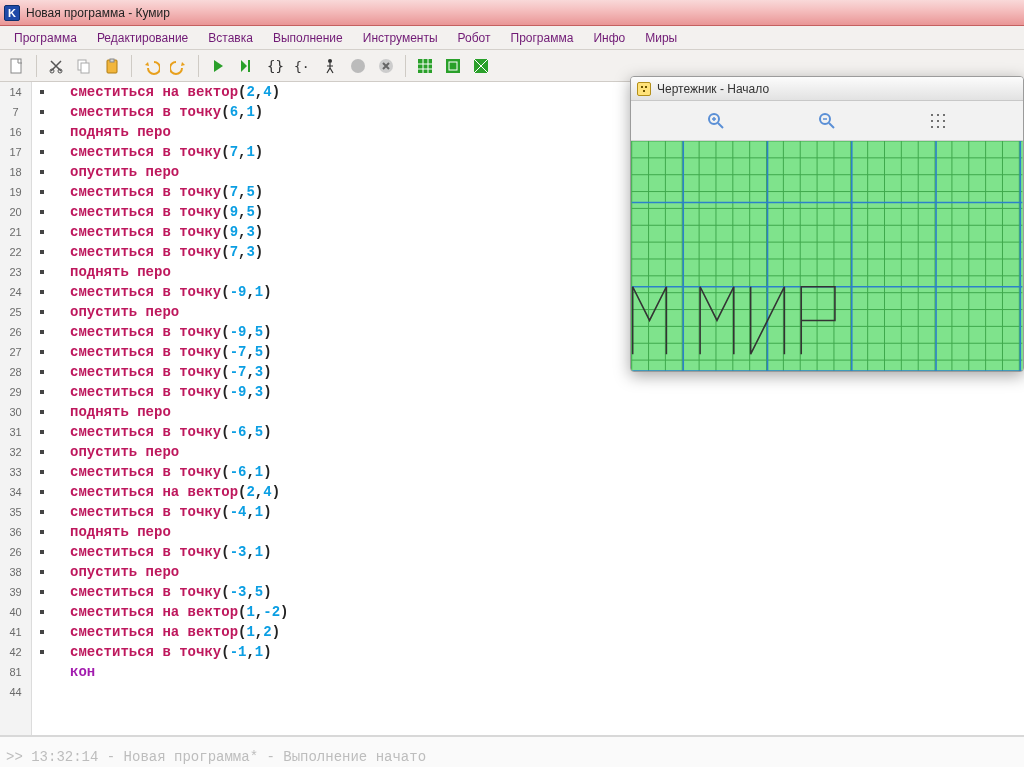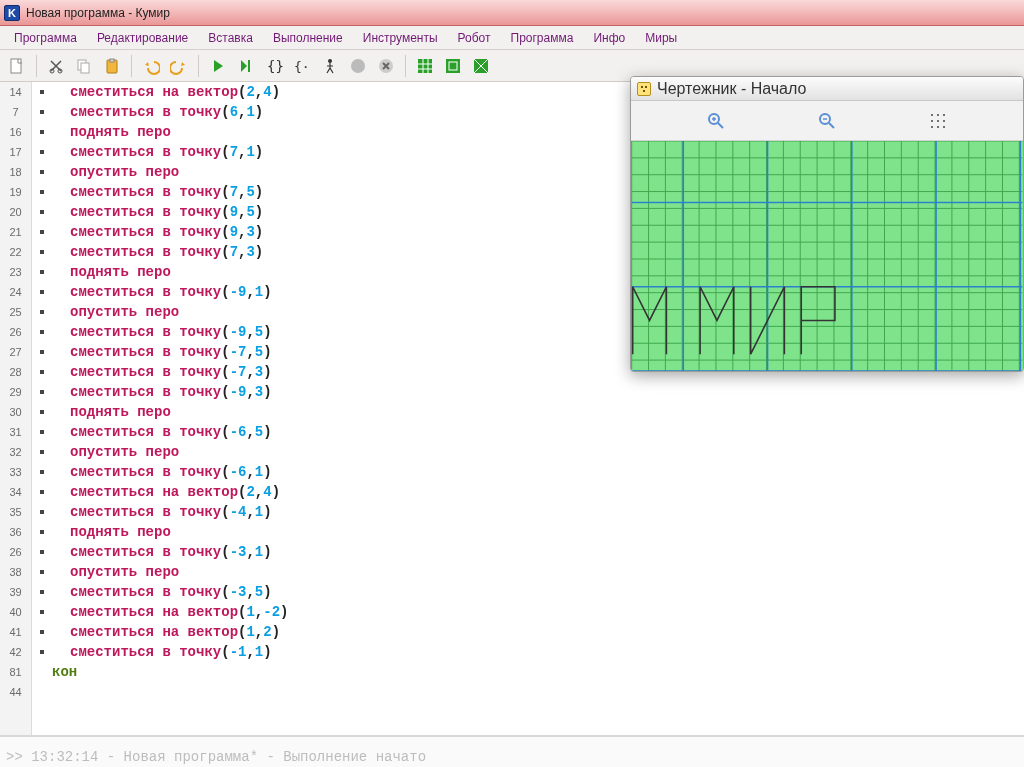--- a/index.html
+++ b/index.html
@@ -132,21 +132,21 @@
   }
   .bullet {
     width: 4px; height: 4px;
     background: #444;
     border-radius: 0;
   }
   .cmd { color: #be185d; }
   .paren { color: #222; }
   .num  { color: #0a9ee3; font-weight: bold; }
   .indent { display:inline-block; width: 18px; }
-  .darktxt { color: #4d7c0f; }
+  .darktxt { color: #a21caf; margin-left: 18px; }
 
   
   .footer {
     position: absolute;
     left: 0; right: 0; bottom: 0;
     height: 32px;
     background: #fafafa;
     border-top: 2px solid #d8d8d8;
     color: #bdbdbd;
     font-family: "Courier New", monospace;
@@ -169,21 +169,21 @@
     box-shadow: 0 4px 16px rgba(0,0,0,.35);
     overflow: hidden;
   }
   .child-title {
     height: 24px;
     background: linear-gradient(#fcfcfc, #e2e2e2);
     border-bottom: 1px solid #c8c8c8;
     display: flex; align-items: center;
     gap: 6px;
     padding: 0 6px;
-    font-size: 16px;
+    font-size: 12px;
     color: #333;
   }
   .child-icon {
     width: 14px; height: 14px;
     background: #ffe27a;
     border: 1px solid #b38f1a;
     border-radius: 2px;
     position: relative;
   }
   .child-icon:after {

